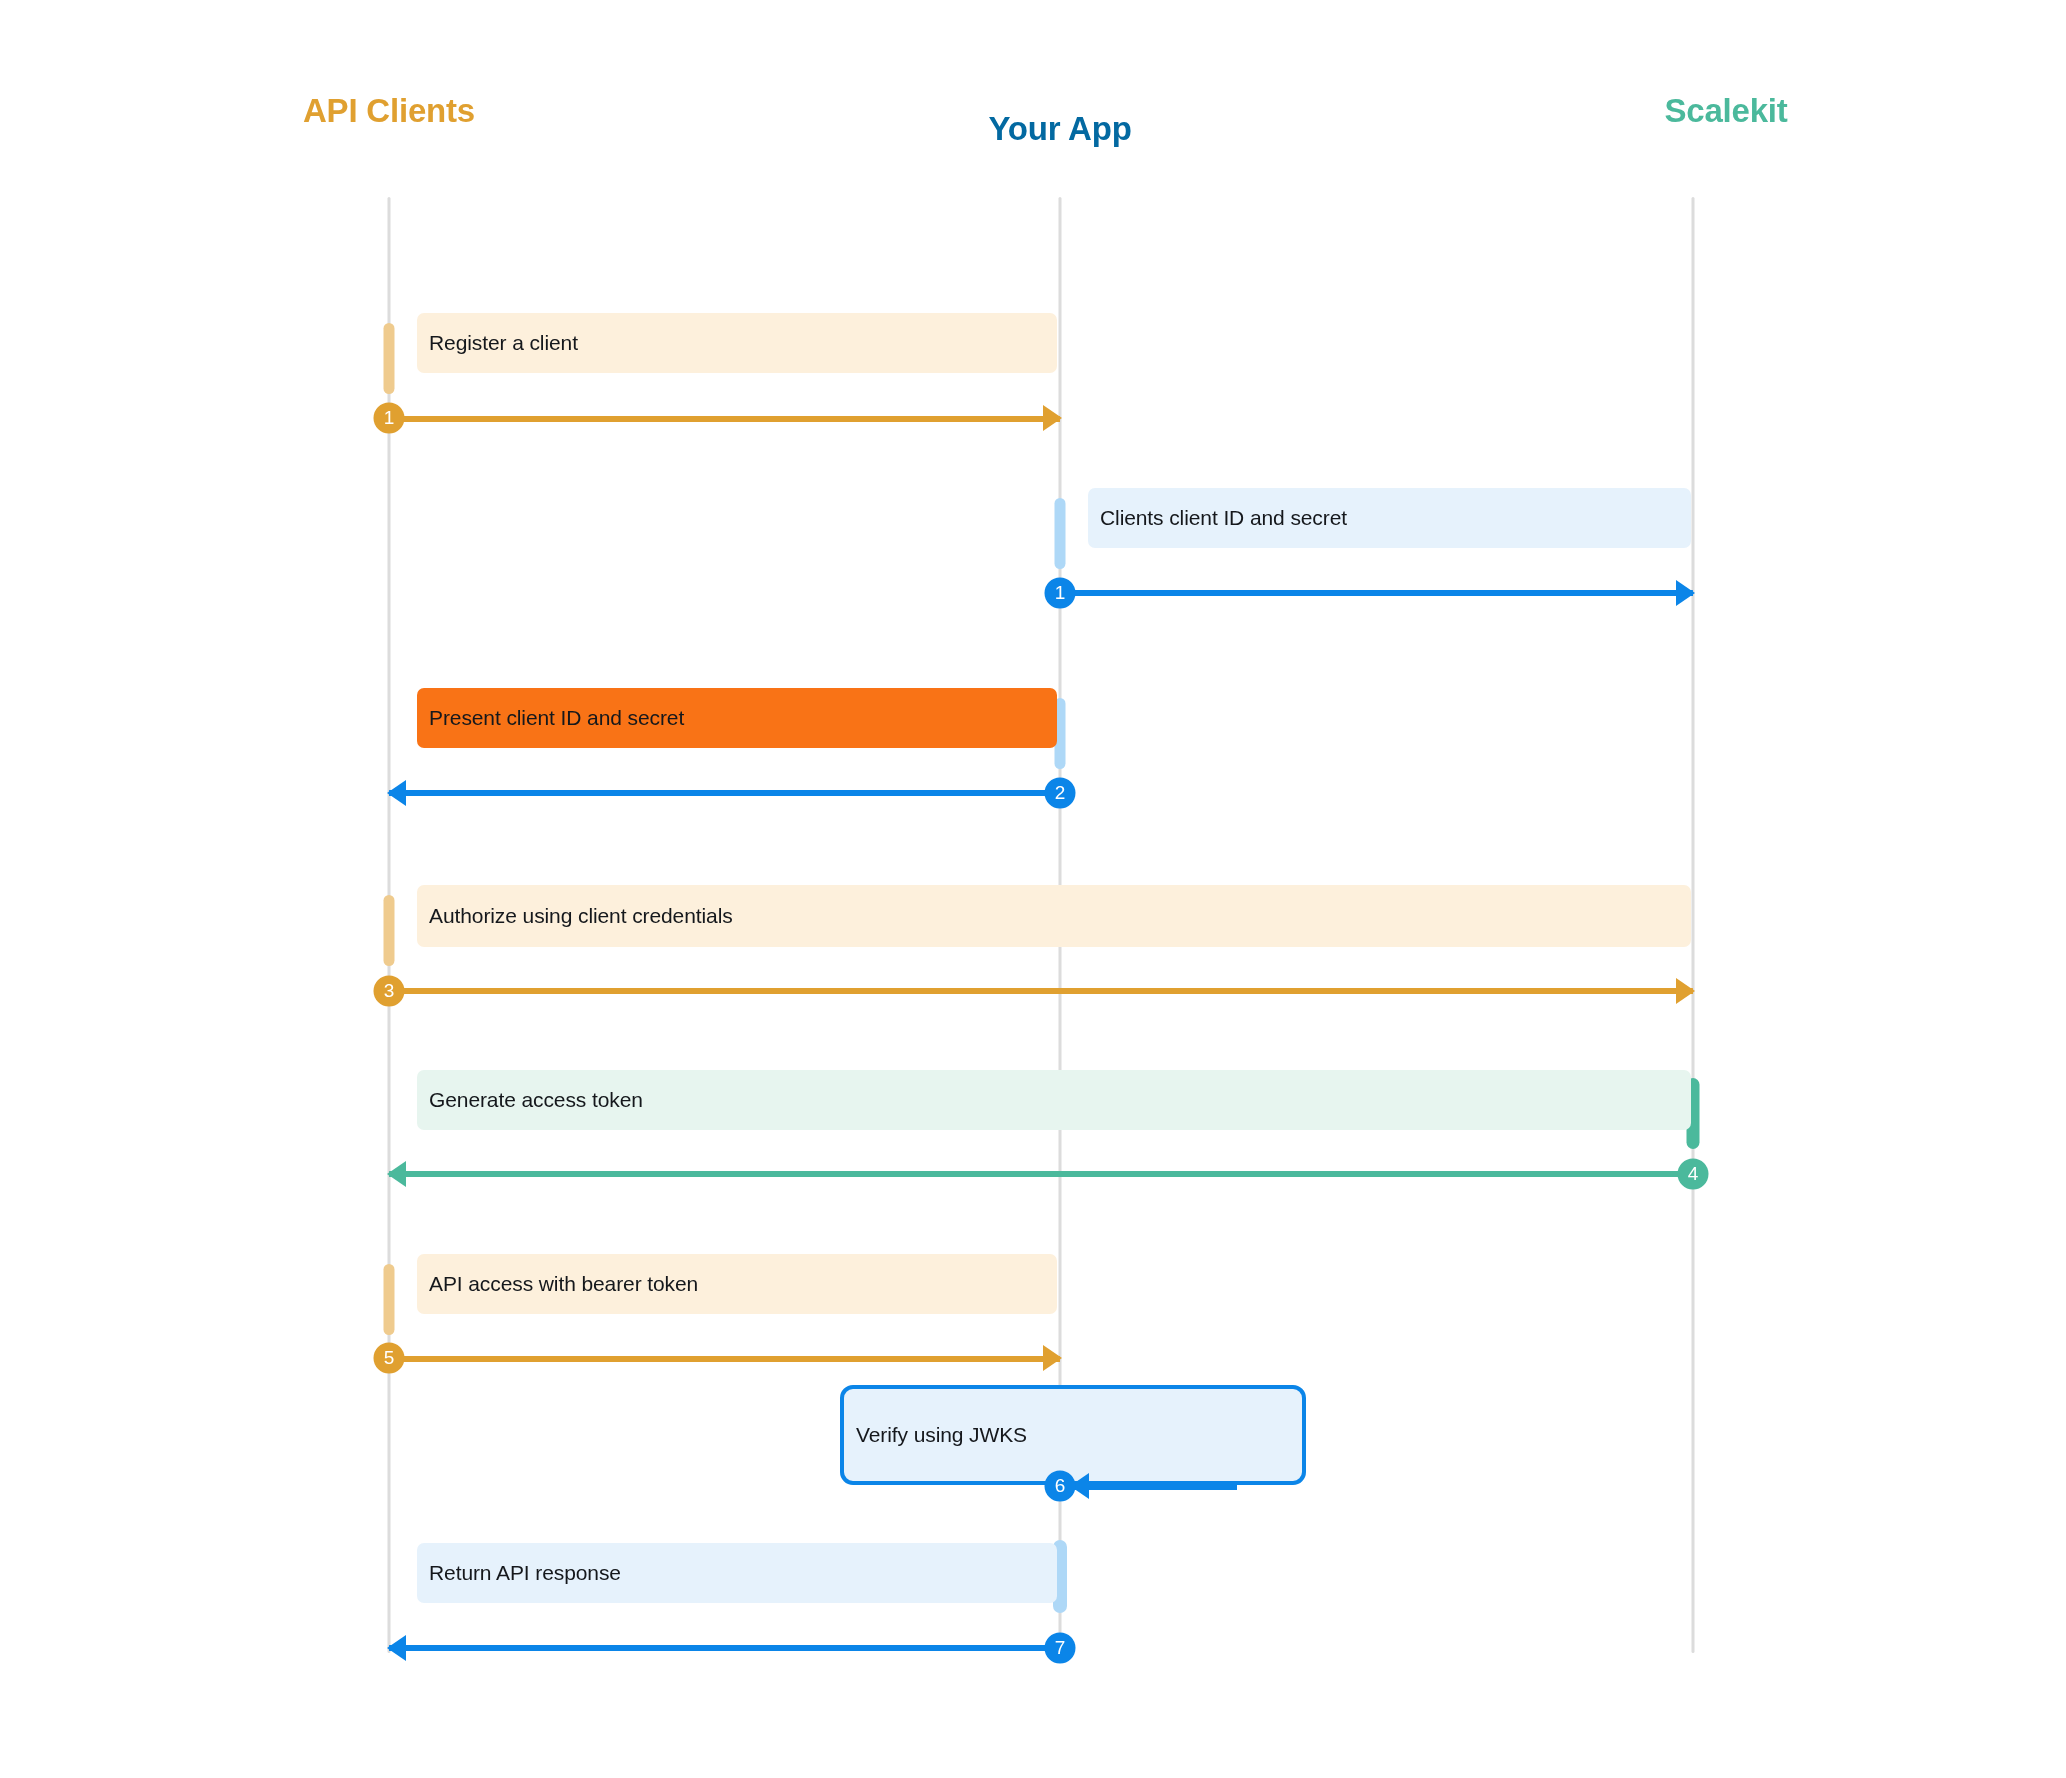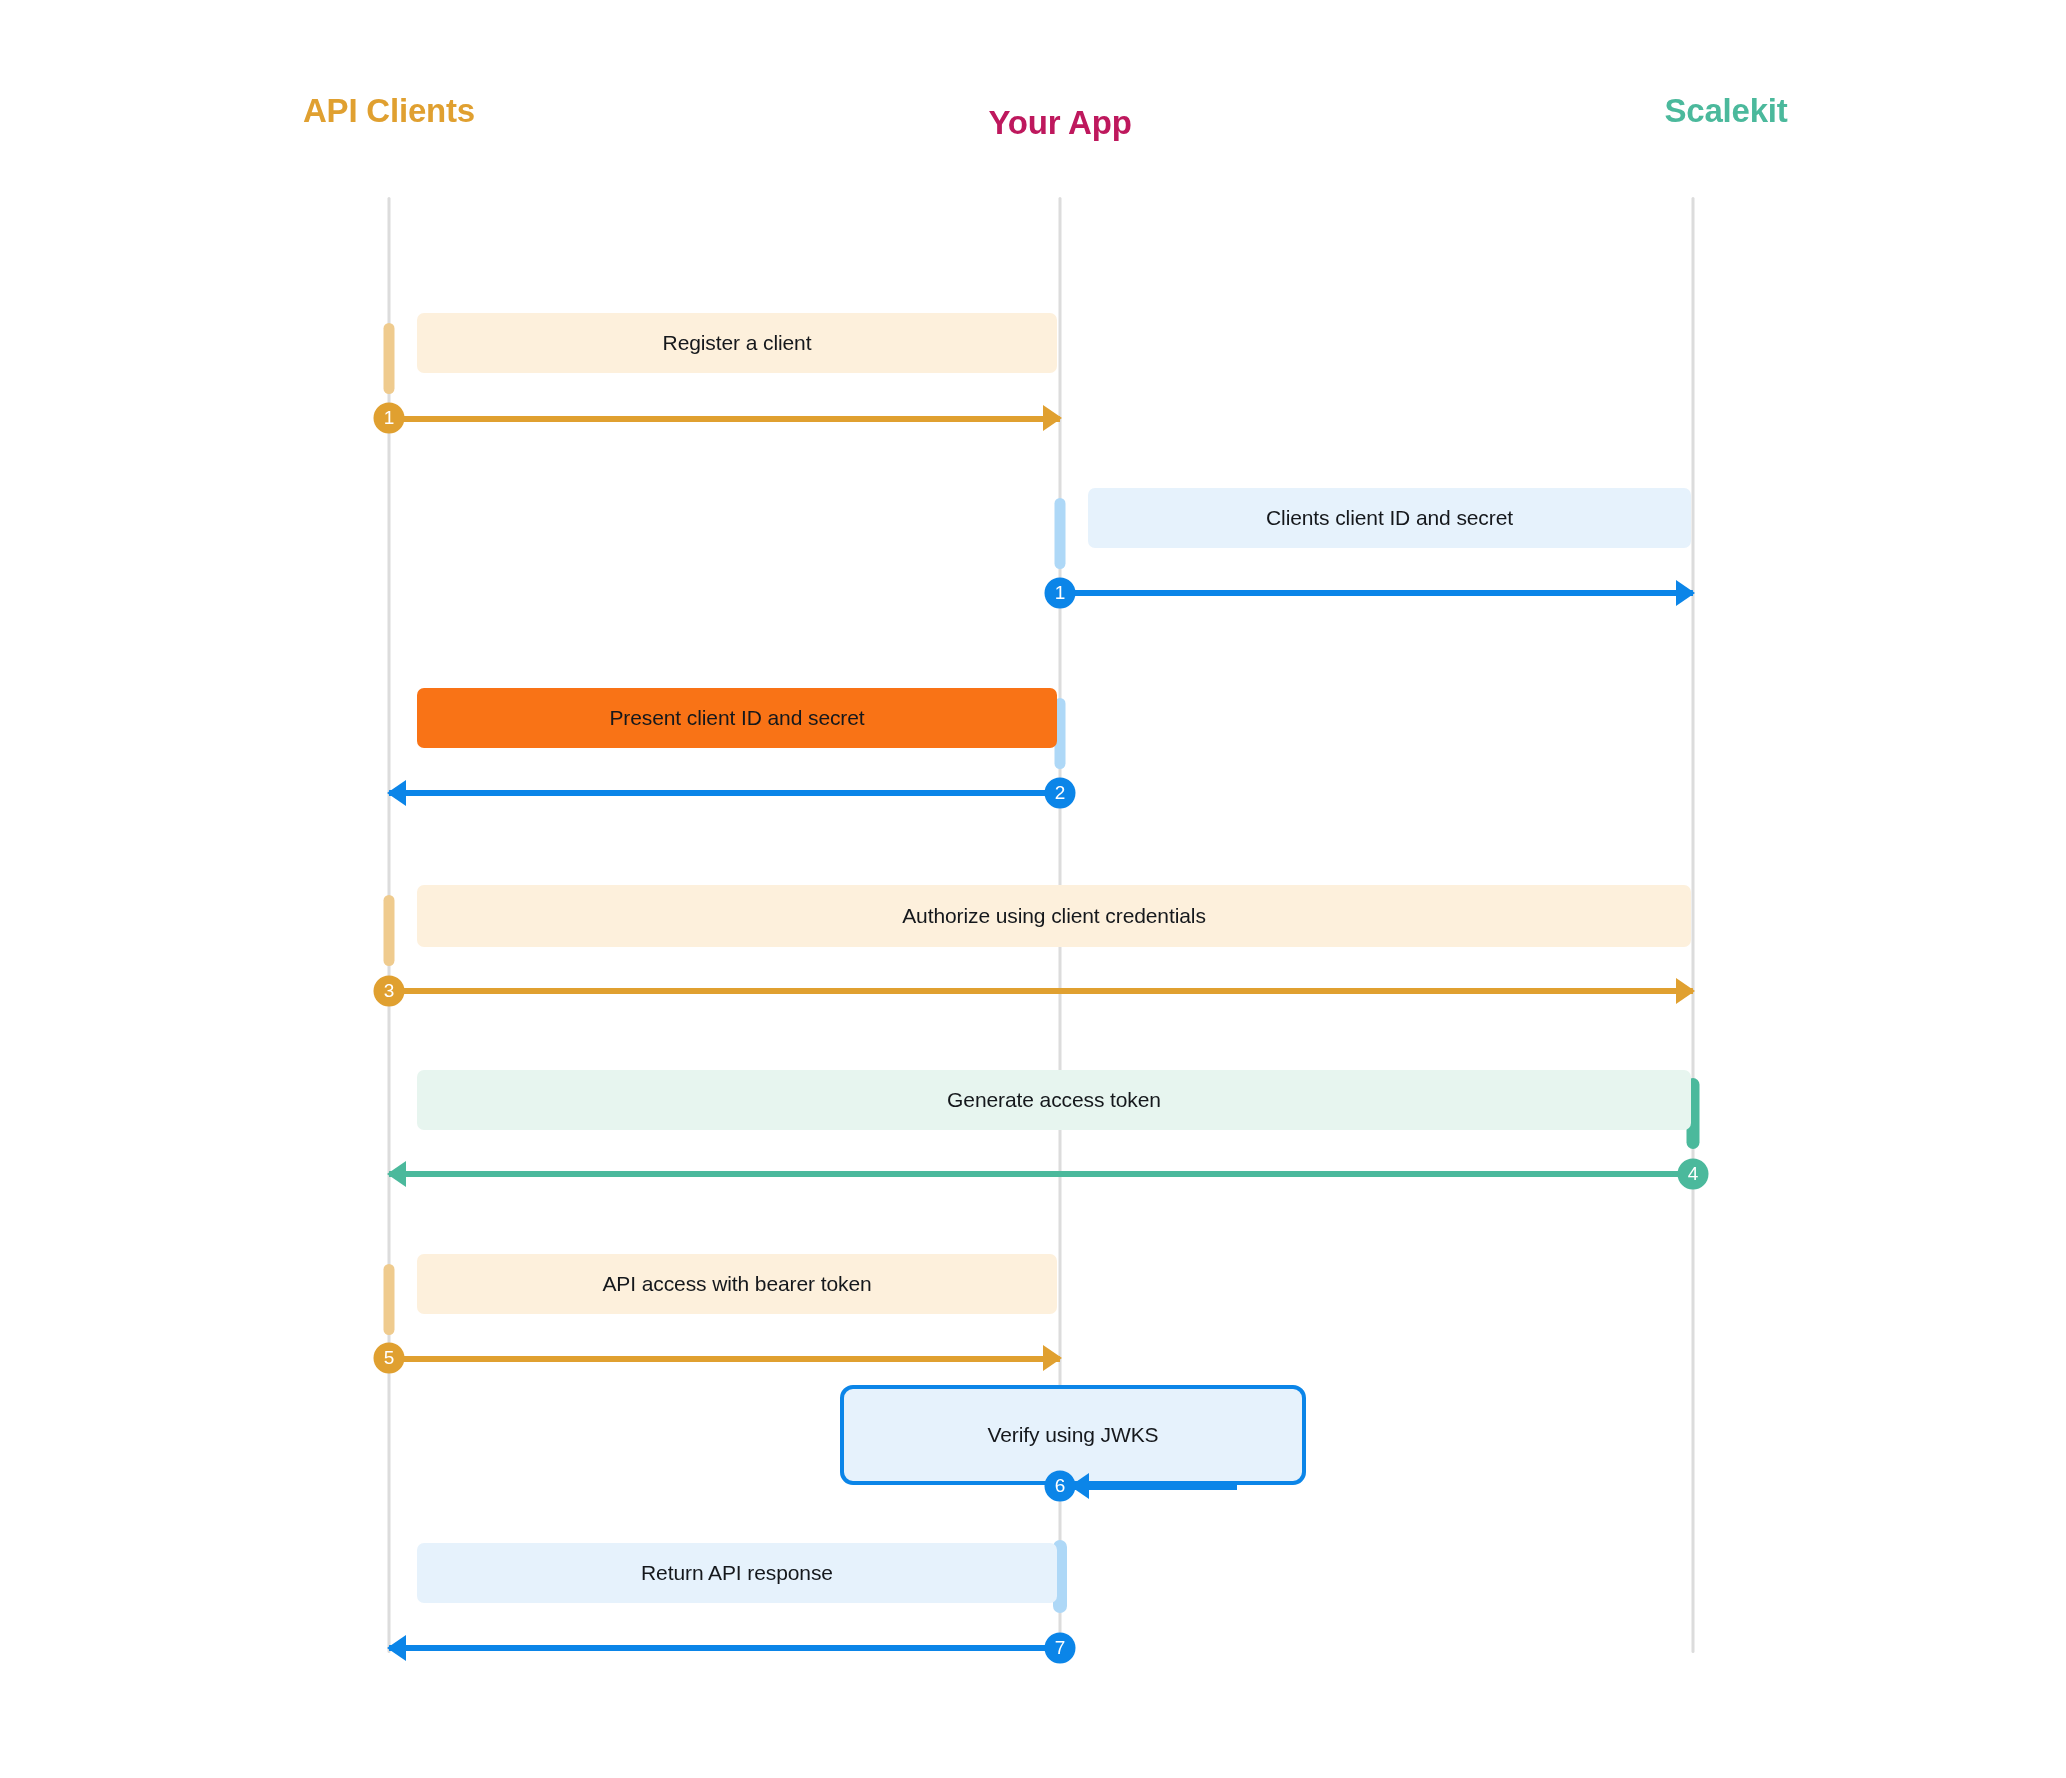--- a/index.html
+++ b/index.html
@@ -45,21 +45,20 @@
     transform: translateX(-50%);
     border-radius: 20px;
   }
 
   
   .msg-box {
     position: absolute;
     box-sizing: border-box;
     display: flex;
     align-items: center;
-    justify-content: center;
     border-radius: 7px;
   }
   .msg-box.bordered {
     border-width: 4.5px;
     border-style: solid;
     border-radius: 13px;
   }
   .msg-text {
     font-size: 21px;
     color: #15181c;
@@ -112,21 +111,21 @@
 <body>
 
 <div id="diagram">
   <div id="layer-lifelines">
       <div class="lifeline" style="left: 389px; top: 197px; height: 1456px;"></div>
       <div class="lifeline" style="left: 1060px; top: 197px; height: 1456px;"></div>
       <div class="lifeline" style="left: 1693px; top: 197px; height: 1456px;"></div>
     </div>
   <div id="layer-actors">
       <div class="actor-label" style="left: 389px; top: 94px; color: rgb(224, 160, 48);">API Clients</div>
-      <div class="actor-label" style="left: 1060px; top: 106px; color: #be185d;">Your App</div>
+      <div class="actor-label" style="left: 1060px; top: 112px; color: #0369a1;">Your App</div>
       <div class="actor-label" style="left: 1693px; top: 94px; color: rgb(75, 185, 156); margin-left: 33px;">Scalekit</div>
     </div>
   <div id="layer-messages">
       <div>
         <div class="activation" style="left: 389px; top: 323px; height: 71px; width: 11px; background: rgb(239, 203, 142);"></div>
         <div class="msg-box" style="left: 417px; top: 313px; width: 640px; height: 60px; background: rgb(253, 240, 220);">
           <div class="msg-text">Register a client</div>
         </div>
         <div class="arrow-line" style="left: 389px; width: 671px; top: 416px; background: rgb(224, 160, 48);"></div>
         <div class="arrow-head right" style="top: 405px; left: 1043px; border-left-color: rgb(224, 160, 48);"></div>

